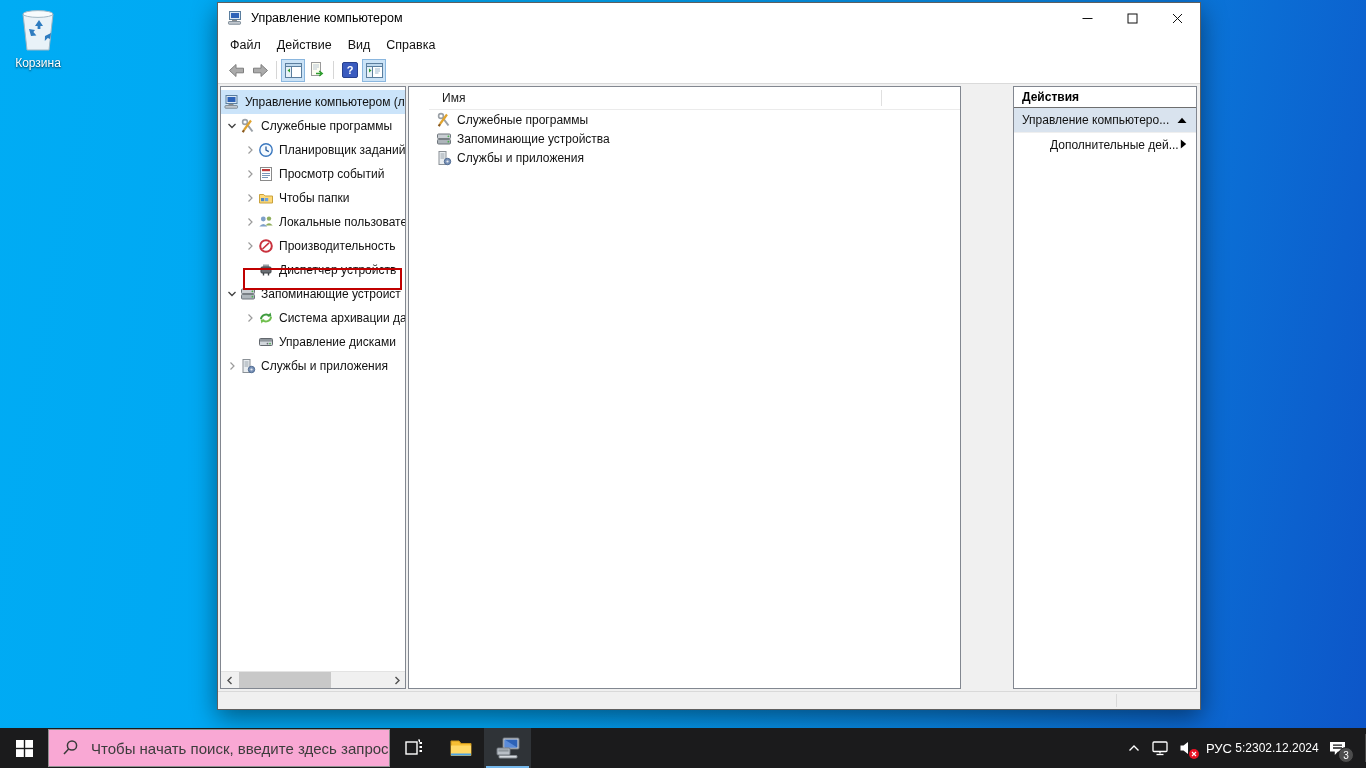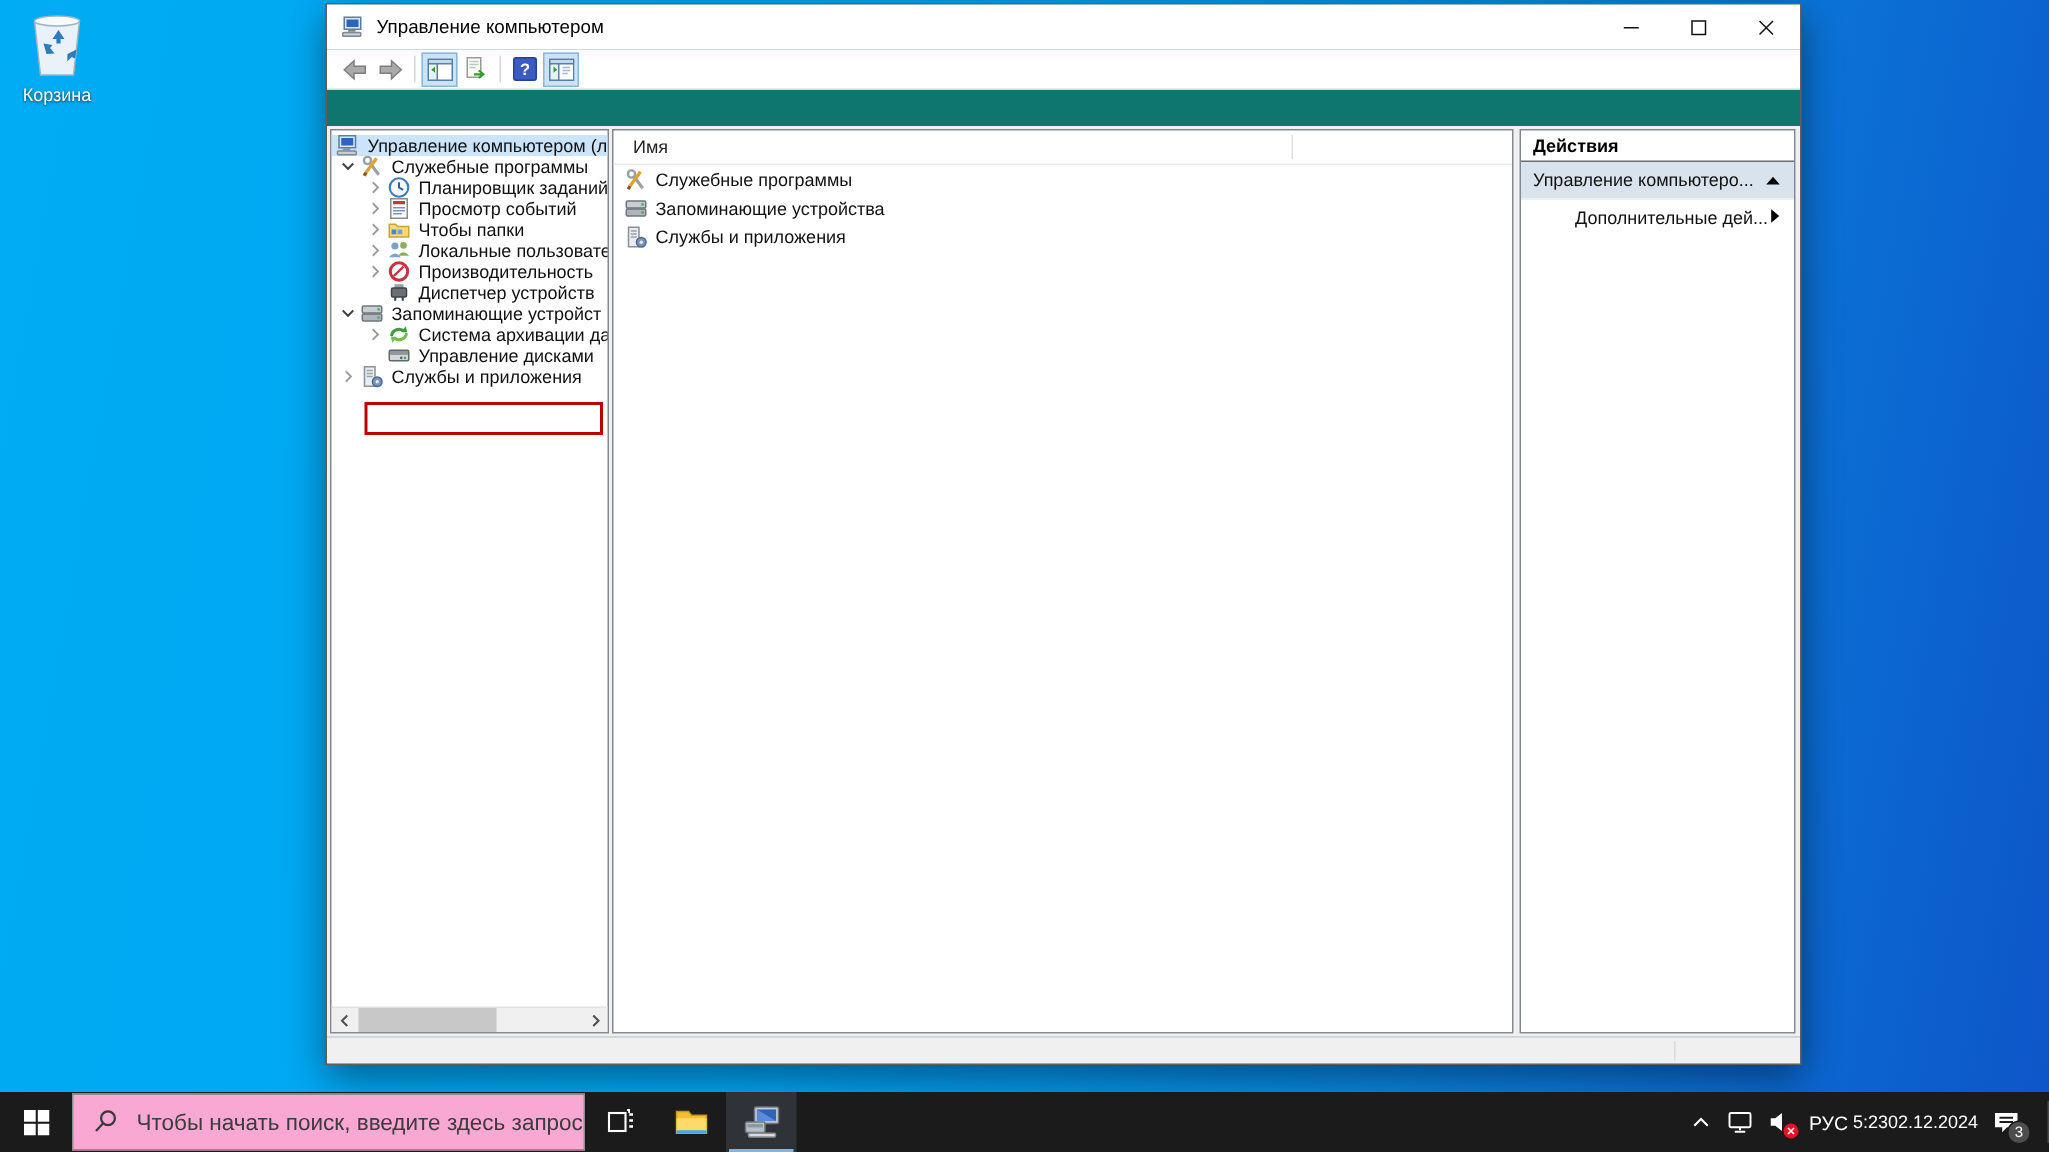--- a/index.html
+++ b/index.html
@@ -26,33 +26,33 @@
   .toolbar { height:27px; display:flex; align-items:center; padding-left:6px; background:#fff; border-bottom:1px solid #DADADA; }
   .tbtn { width:24px; height:23px; display:flex; align-items:center; justify-content:center; }
   .tbtn.toggled { background:#CBE3F7; border:1px solid #8ab6de; }
   .tsep { width:1px; height:18px; background:#D6D6D6; margin:0 4px; }
 
   .main { position:absolute; left:0; right:0; top:81px; bottom:18px; background:#F0F0F0; }
 
   
   .tree { position:absolute; left:2px; top:2px; bottom:2px; width:186px; background:#fff; border:1px solid #828790; overflow:hidden; }
   .tree-rows { position:absolute; left:0; right:0; top:0; padding-top:3px; }
-  .trow { height:14px; display:flex; align-items:center; font-size:12px; color:#111; white-space:nowrap; }
+  .trow { height:24px; display:flex; align-items:center; font-size:12px; color:#111; white-space:nowrap; }
   .trow.sel { background:#CBE4FA; }
   .trow .chev { width:17px; min-width:17px; display:flex; justify-content:center; align-items:center; }
   .trow .ticon { width:16px; min-width:16px; height:16px; margin-right:5px; }
   .lvl0 { padding-left:3px; } .lvl1 { padding-left:2px; } .lvl2 { padding-left:20px; }
   .redbox { position:absolute; left:22px; top:181px; width:159px; height:22px; border:2px solid #C00000; pointer-events:none; }
   .hscroll { position:absolute; left:0; right:0; bottom:0; height:17px; background:#F0F0F0; border-top:1px solid #E3E3E3; }
   .hs-arrow { position:absolute; top:0; width:17px; height:16px; display:flex; align-items:center; justify-content:center; }
   .hs-arrow.l { left:0; } .hs-arrow.r { right:0; }
   .hs-thumb { position:absolute; left:18px; top:0; width:92px; height:16px; background:#C8C8C8; }
 
   
-  .list { position:absolute; left:190px; top:2px; bottom:2px; width:601px; background:#fff; border:1px solid #828790; }
+  .list { position:absolute; left:190px; top:2px; bottom:2px; width:553px; background:#fff; border:1px solid #828790;padding-left:20px; }
   .list-hdr { position:relative; height:23px; display:flex; align-items:center; padding-left:13px; font-size:12px; color:#222; border-bottom:1px solid #EBEBEB; }
   .col-sep { position:absolute; left:452px; top:3px; bottom:3px; width:1px; background:#E0E0E0; }
   .lrow { height:19px; display:flex; align-items:center; padding-left:7px; font-size:12px; color:#111; }
   .lrow .ticon { width:16px; height:16px; margin-right:5px; }
 
   
   .actions { position:absolute; left:795px; top:2px; bottom:2px; right:3px; background:#fff; border:1px solid #828790; }
   .a-hdr { height:21px; display:flex; align-items:center; padding-left:8px; font-size:12px; font-weight:bold; color:#000; border-bottom:1px solid #6e6e6e; }
   .a-row1 { height:25px; background:#D9E3EE; display:flex; align-items:center; justify-content:space-between; padding:0 9px 0 8px; font-size:12px; color:#111; border-bottom:1px solid #EFEFEF; }
   .a-row2 { height:23px; display:flex; align-items:center; justify-content:space-between; padding:0 9px 0 36px; font-size:12px; color:#111; }
@@ -120,20 +120,26 @@
           </svg>
       </div>
       <div class="capbtn">
         <svg width="11" height="11" viewBox="0 0 11 11">
             <path d="M1 1 L10 10 M10 1 L1 10" stroke="#111" stroke-width="1"></path>
           </svg>
       </div>
     </div>
   </div>
 
+  <div class="menubar">
+    <span class="menuitem">Файл</span>
+    <span class="menuitem">Действие</span>
+    <span class="menuitem">Вид</span>
+    <span class="menuitem">Справка</span>
+  </div>
 
   <div class="toolbar">
     <div class="tbtn">
       <svg width="17" height="15" viewBox="0 0 17 15">
           <path d="M8 1.5 L1.5 7.5 L8 13.5 V9.8 H15.5 V5.2 H8 Z" fill="#ABABAB" stroke="#7E7E7E"></path>
         </svg>
     </div>
     <div class="tbtn">
       <svg width="17" height="15" viewBox="0 0 17 15">
           <path d="M9 1.5 L15.5 7.5 L9 13.5 V9.8 H1.5 V5.2 H9 Z" fill="#ABABAB" stroke="#7E7E7E"></path>

